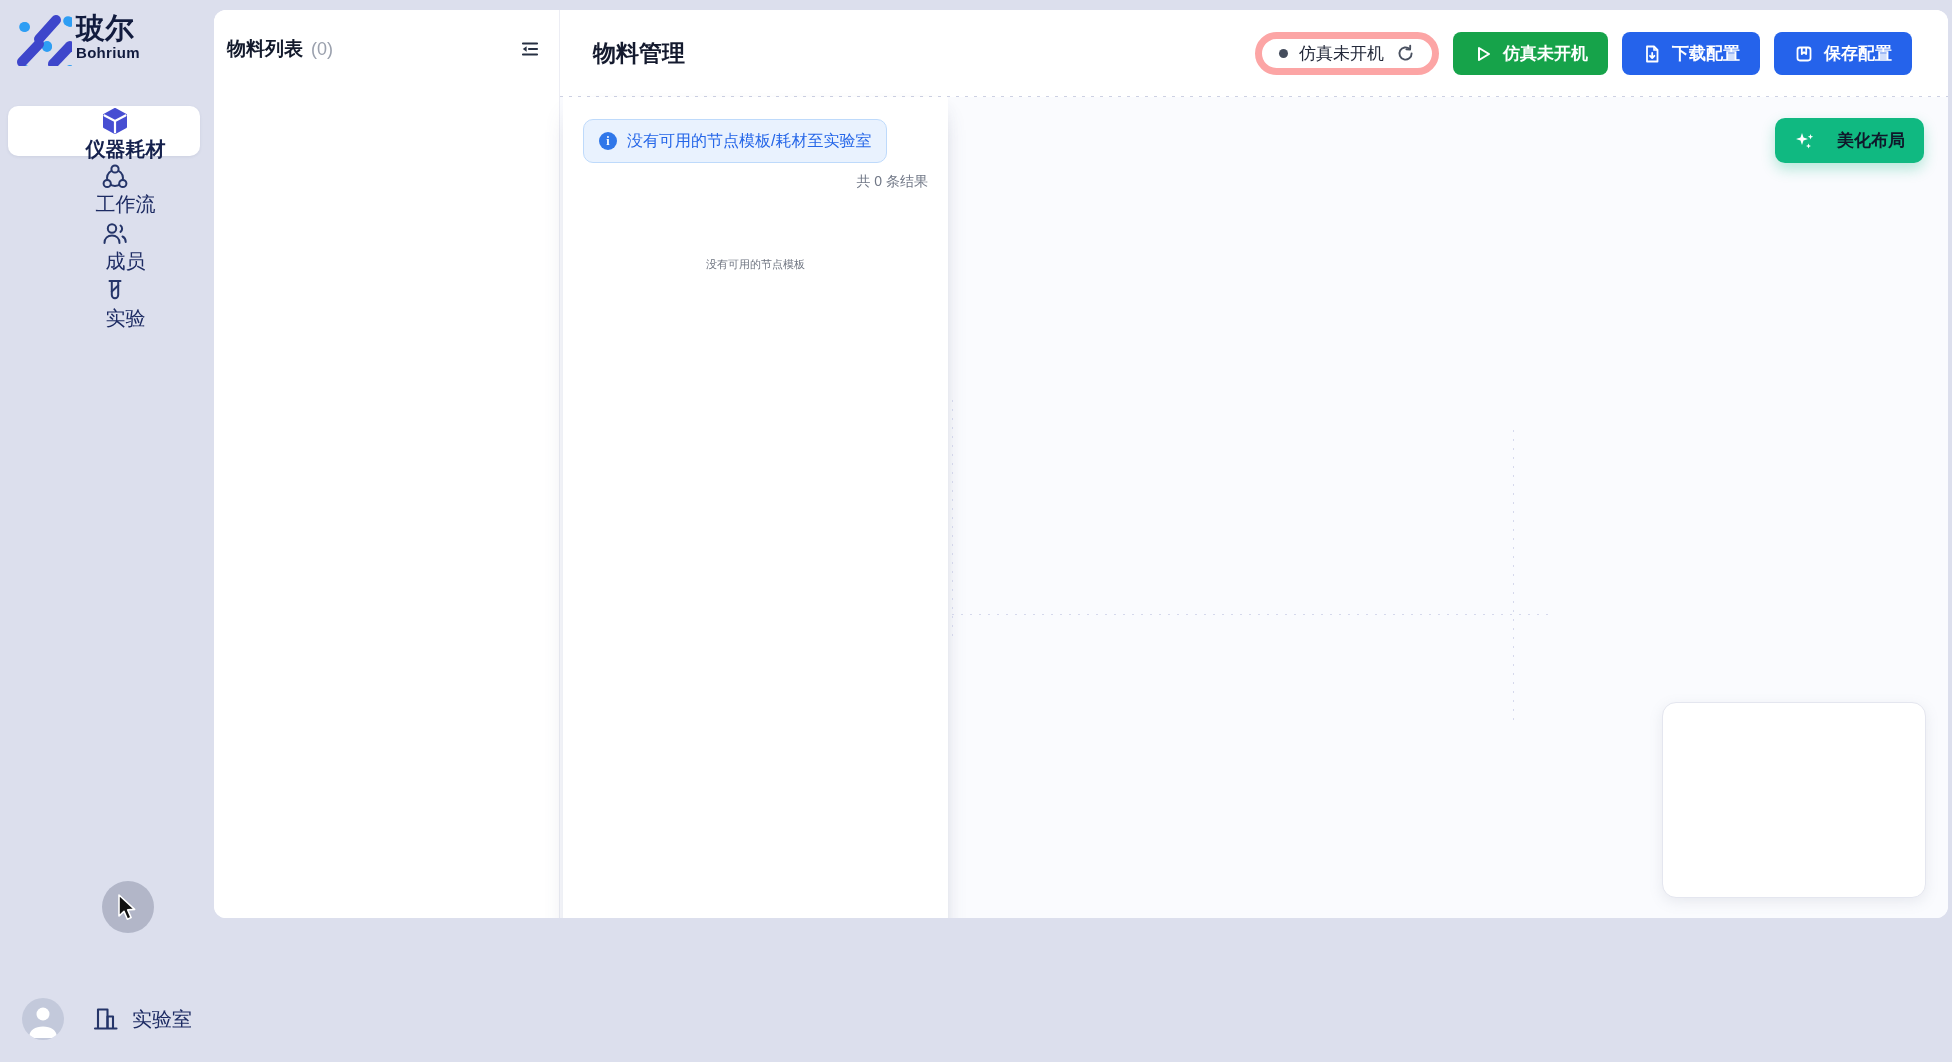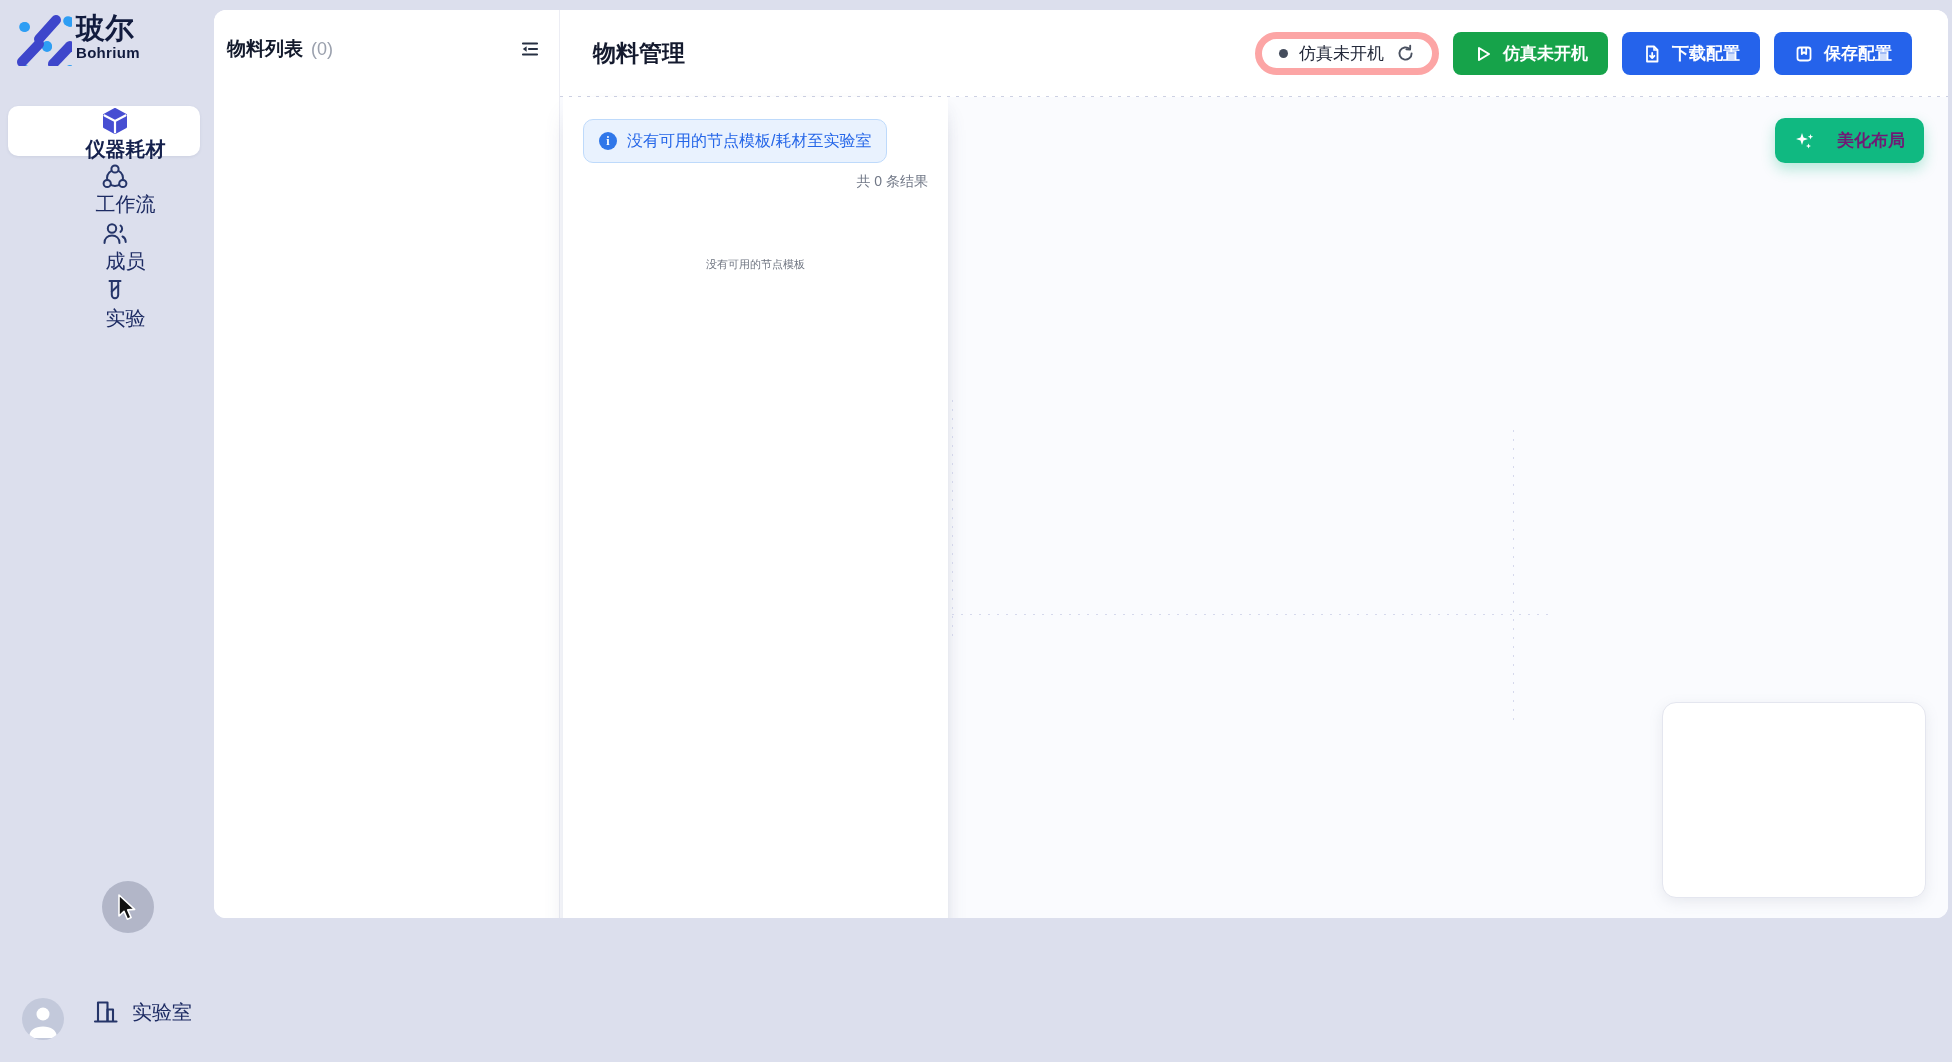--- a/index.html
+++ b/index.html
@@ -17,21 +17,21 @@
   .nav { position:absolute; left:0; top:106px; right:0; }
   .nav-item { height:50px; margin:0 14px 7px 8px; display:flex; align-items:center; padding-left:22px; border-radius:10px; cursor:pointer;flex-direction:column; }
   .nav-item .nicon { width:30px; height:30px; display:flex; align-items:center; justify-content:center; }
   .nav-item .nlabel { margin-left:21px; font-size:20px; color:#1D2B63; font-weight:500; }
   .nav-item.active { background:#FFFFFF; box-shadow:0 1px 3px rgba(70,80,120,.10); }
   .nav-item.active .nlabel { font-weight:700; color:#15214D; }
 
   .click-ripple { position:absolute; left:102px; top:881px; width:52px; height:52px; border-radius:50%; background:rgba(118,126,150,.42); }
   .cursor-wrap { position:absolute; left:117px; top:894px; width:26px; height:30px; }
 
-  .sidebar-footer { position:absolute; left:0; bottom:22px; width:214px; display:flex; align-items:flex-start; }
+  .sidebar-footer { position:absolute; left:0; bottom:22px; width:214px; display:flex; align-items:center; }
   .avatar { margin-left:22px; width:42px; height:42px; border-radius:50%; background:#C3C9DB; overflow:hidden; position:relative; }
   .lab-entry { display:flex; align-items:center; margin-left:28px; cursor:pointer; }
   .lab-entry .blabel { margin-left:13px; font-size:20px; font-weight:500; color:#1D2B63; }
 
   
   .content { position:absolute; left:214px; top:10px; width:1734px; height:908px; background:#FFFFFF; border-radius:12px; overflow:hidden; display:flex; }
 
   
   .materials-panel { width:346px; background:#FFFFFF; border-right:1px solid #ECEDF4; position:relative; flex:0 0 346px; }
   .materials-header { display:flex; align-items:center; padding:26px 16px 0 13px; }
@@ -65,21 +65,21 @@
   .hint-banner { display:inline-flex; align-items:center; gap:10px; height:44px; padding:0 15px; background:#E9F2FE; border:1px solid #BEDAFB; border-radius:10px; }
   .hint-text { font-size:16px; color:#2566E8; }
   .info-dot { width:18px; height:18px; border-radius:50%; background:#3077E9; color:#fff; font-size:12px; font-weight:700; display:flex; align-items:center; justify-content:center; font-family:"Liberation Serif", serif; }
   .search-row { display:flex; align-items:center; margin-top:21px; gap:9px; }
   .search-input { flex:1; height:50px; border:1px solid #C9CDD7; border-radius:8px; padding:0 14px; font-size:16px; color:#333; font-family:inherit; outline:none; background:#fff; }
   .search-input::placeholder { color:#A9AFBB; }
   .filter-chevron { width:26px; height:26px; display:flex; align-items:center; justify-content:center; cursor:pointer; }
   .results-count { margin-top:10px; text-align:right; font-size:14px; color:#707786; }
   .empty-state { margin-top:66px; text-align:center; font-size:11px; color:#6E7480; }
 
-  .beautify-btn { position:absolute; top:21px; right:24px; height:45px; border:none; border-radius:10px; padding:0 19px; display:flex; align-items:center; gap:21px; background:#10B981; color:#701a75; font-size:17px; font-weight:600; font-family:inherit; cursor:pointer; box-shadow:0 6px 14px rgba(16,185,129,.30); }
+  .beautify-btn { position:absolute; top:21px; right:24px; height:45px; border:none; border-radius:10px; padding:0 19px; display:flex; align-items:center; gap:21px; background:#10B981; color:#0f172a; font-size:17px; font-weight:600; font-family:inherit; cursor:pointer; box-shadow:0 6px 14px rgba(16,185,129,.30); }
 
   .guide-line { position:absolute; opacity:.75; }
   .guide-h { height:1px; background-image:repeating-linear-gradient(to right,#C9CDE6 0 2px,transparent 2px 9px); }
   .guide-v { width:1px; background-image:repeating-linear-gradient(to bottom,#C9CDE6 0 2px,transparent 2px 9px); }
   #guide-h1 { left:392px; top:517px; width:600px; }
   #guide-v1 { left:392px; top:303px; height:240px; }
   #guide-v2 { left:953px; top:333px; height:292px; }
 
   .minimap { position:absolute; right:22px; bottom:20px; width:264px; height:196px; background:#FFFFFF; border:1px solid #E4E6EF; border-radius:14px; box-shadow:0 4px 14px rgba(120,128,150,.14); }
 </style>

